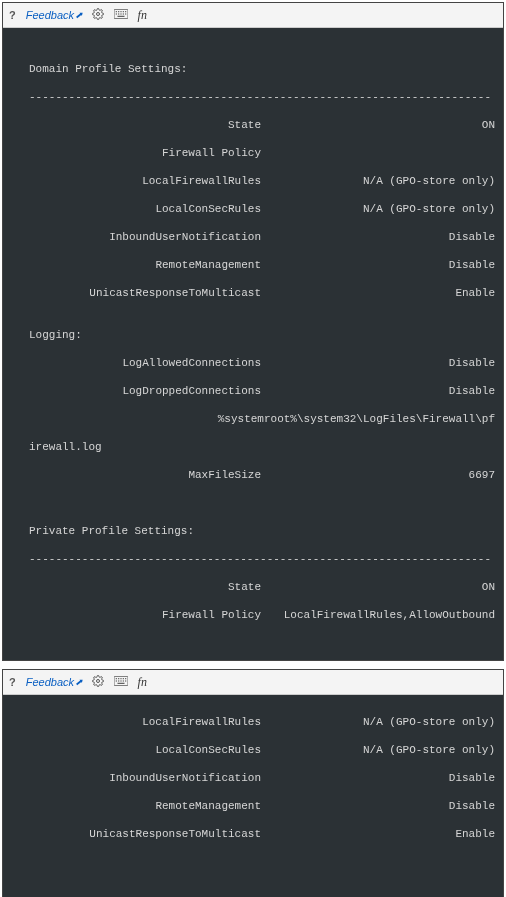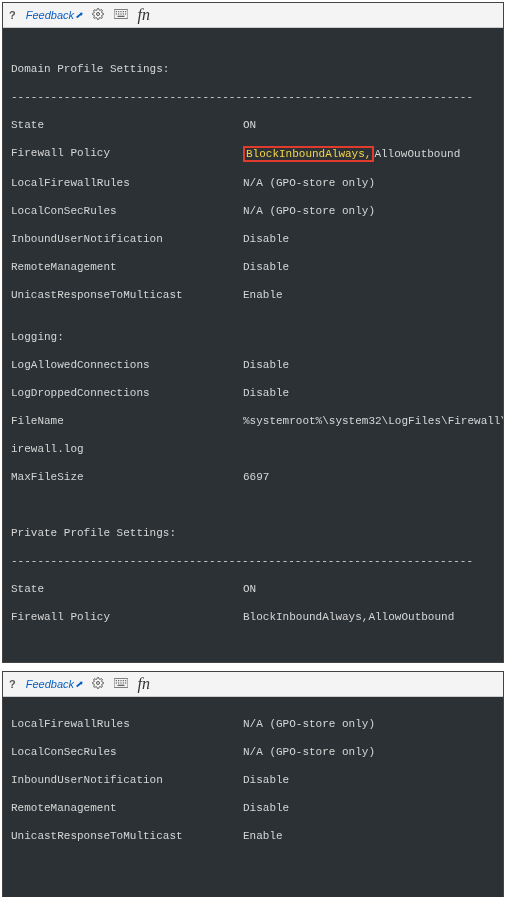--- a/index.html
+++ b/index.html
@@ -3,24 +3,24 @@
 <meta charset="utf-8">
 <style>
   html,body{margin:0;padding:0;background:#fff;width:506px;}
   body{font-family:sans-serif;font-size:11px;}
   .panel{border:1px solid #444;margin:2px 2px 8px 2px;background:#2b3135;color:#d6d6d6;}
   .toolbar{background:#f4f4f4;border-bottom:1px solid #ccc;display:flex;align-items:center;gap:10px;padding:3px 6px;height:18px;}
   .tb-help{color:#555;font-weight:bold;cursor:default;}
   .tb-link{color:#0a5fc2;cursor:pointer;text-decoration:none;font-style:italic;}
   .tb-link .ext{font-size:9px;position:relative;top:-1px;left:1px;}
   .tb-icon{color:#555;display:inline-block;line-height:1;}
-  .tb-fn{font-family:serif;font-style:italic;font-size:16px;color:#333;}
-  .term{font-family:"Consolas","Courier New",monospace;font-size:11px;line-height:14px;white-space:pre;padding:6px 8px 10px 8px;overflow:hidden;}
+  .tb-fn{font-family:serif;font-style:italic;font-size:12px;color:#333;}
+  .term{font-family:"Consolas","Courier New",monospace;font-size:11px;line-height:14px;white-space:pre;padding:6px 8px 10px 8px;overflow:hidden;margin-left:18px;}
   .dash{color:#d6d6d6;}
-  .row{display:flex;}
+  .row{display:flex;text-align:right;}
   .k{width:232px;flex:0 0 232px;}
   .v{flex:1;}
   .hl{display:inline-block;border:2px solid #e23b2e;color:#f6d44a;padding:0 1px;line-height:12px;}
 </style>
 </head>
 <body>
 
 <div class="panel">
   <div class="toolbar">
     <span class="tb-help">?</span>
@@ -43,39 +43,39 @@
           <rect x="19" y="7" width="2" height="2"></rect>
           <rect x="6" y="11" width="12" height="2"></rect>
         </svg></span>
     <span class="tb-fn">fn</span>
   </div>
   <div class="term">
 <div></div>
 <div>Domain Profile Settings:</div>
 <div class="dash">----------------------------------------------------------------------</div>
 <div class="row"><span class="k">State</span><span class="v">ON</span></div>
-<div class="row"><span class="k">Firewall Policy</span><span class="v"><span class="hl">BlockInboundAlways,</span><span>AllowOutbound</span></span></div>
+<div class="row"><span class="k">Firewall Policy</span></div>
 <div class="row"><span class="k">LocalFirewallRules</span><span class="v">N/A (GPO-store only)</span></div>
 <div class="row"><span class="k">LocalConSecRules</span><span class="v">N/A (GPO-store only)</span></div>
 <div class="row"><span class="k">InboundUserNotification</span><span class="v">Disable</span></div>
 <div class="row"><span class="k">RemoteManagement</span><span class="v">Disable</span></div>
 <div class="row"><span class="k">UnicastResponseToMulticast</span><span class="v">Enable</span></div>
 <div></div>
 <div>Logging:</div>
 <div class="row"><span class="k">LogAllowedConnections</span><span class="v">Disable</span></div>
 <div class="row"><span class="k">LogDroppedConnections</span><span class="v">Disable</span></div>
-<div class="row"><span class="k">FileName</span><span class="v">%systemroot%\system32\LogFiles\Firewall\pf</span></div>
+<div class="row"><span class="v">%systemroot%\system32\LogFiles\Firewall\pf</span></div>
 <div>irewall.log</div>
 <div class="row"><span class="k">MaxFileSize</span><span class="v">6697</span></div>
 <div></div>
 <div></div>
 <div>Private Profile Settings:</div>
 <div class="dash">----------------------------------------------------------------------</div>
 <div class="row"><span class="k">State</span><span class="v">ON</span></div>
-<div class="row"><span class="k">Firewall Policy</span><span class="v">BlockInboundAlways,AllowOutbound</span></div>
+<div class="row"><span class="k">Firewall Policy</span><span class="v">LocalFirewallRules,AllowOutbound</span></div>
   </div>
 </div>
 
 <div class="panel">
   <div class="toolbar">
     <span class="tb-help">?</span>
     <a class="tb-link"><span>Feedback</span><span class="ext">⬈</span></a>
     <span class="tb-icon"><svg width="12" height="12" viewBox="0 0 24 24" fill="none" stroke="#555" stroke-width="2">
           <circle cx="12" cy="12" r="3"></circle>
           <path d="M19.4 15a1.7 1.7 0 0 0 .3 1.8l.1.1a2 2 0 1 1-2.8 2.8l-.1-.1a1.7 1.7 0 0 0-1.8-.3 1.7 1.7 0 0 0-1 1.5V21a2 2 0 1 1-4 0v-.1a1.7 1.7 0 0 0-1-1.5 1.7 1.7 0 0 0-1.8.3l-.1.1a2 2 0 1 1-2.8-2.8l.1-.1a1.7 1.7 0 0 0 .3-1.8 1.7 1.7 0 0 0-1.5-1H3a2 2 0 1 1 0-4h.1a1.7 1.7 0 0 0 1.5-1 1.7 1.7 0 0 0-.3-1.8l-.1-.1a2 2 0 1 1 2.8-2.8l.1.1a1.7 1.7 0 0 0 1.8.3h.1a1.7 1.7 0 0 0 1-1.5V3a2 2 0 1 1 4 0v.1a1.7 1.7 0 0 0 1 1.5 1.7 1.7 0 0 0 1.8-.3l.1-.1a2 2 0 1 1 2.8 2.8l-.1.1a1.7 1.7 0 0 0-.3 1.8v.1a1.7 1.7 0 0 0 1.5 1H21a2 2 0 1 1 0 4h-.1a1.7 1.7 0 0 0-1.5 1z"></path>

